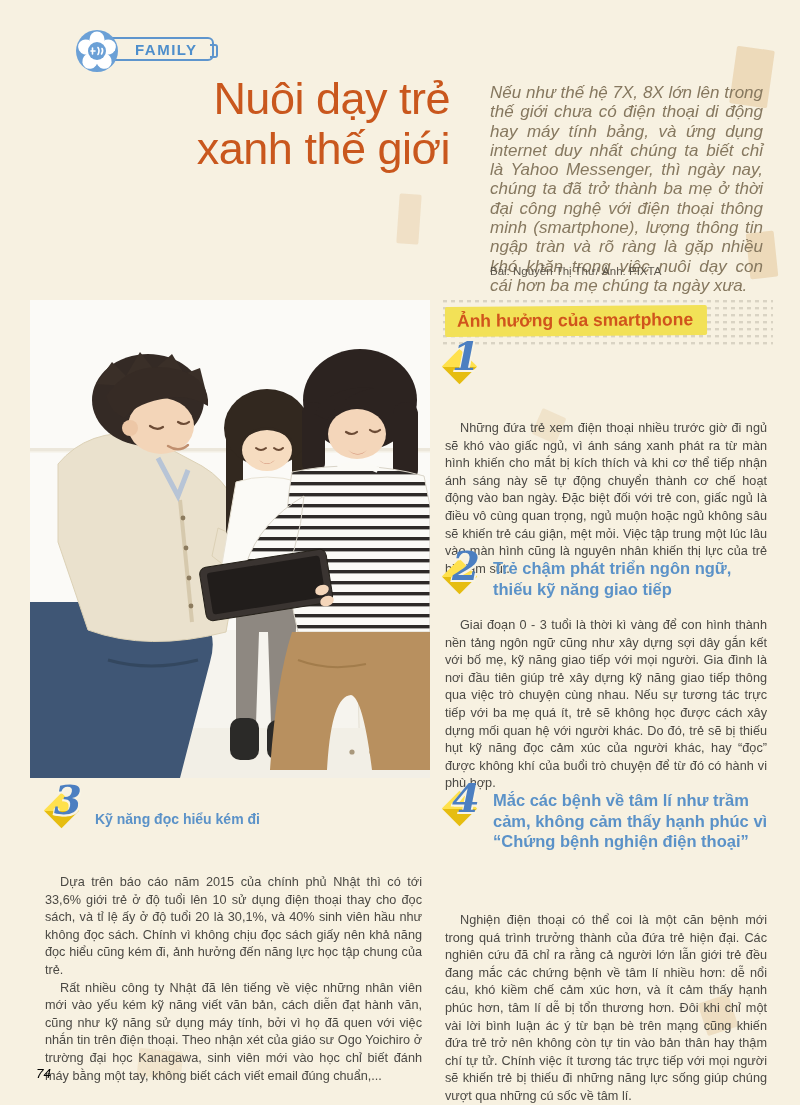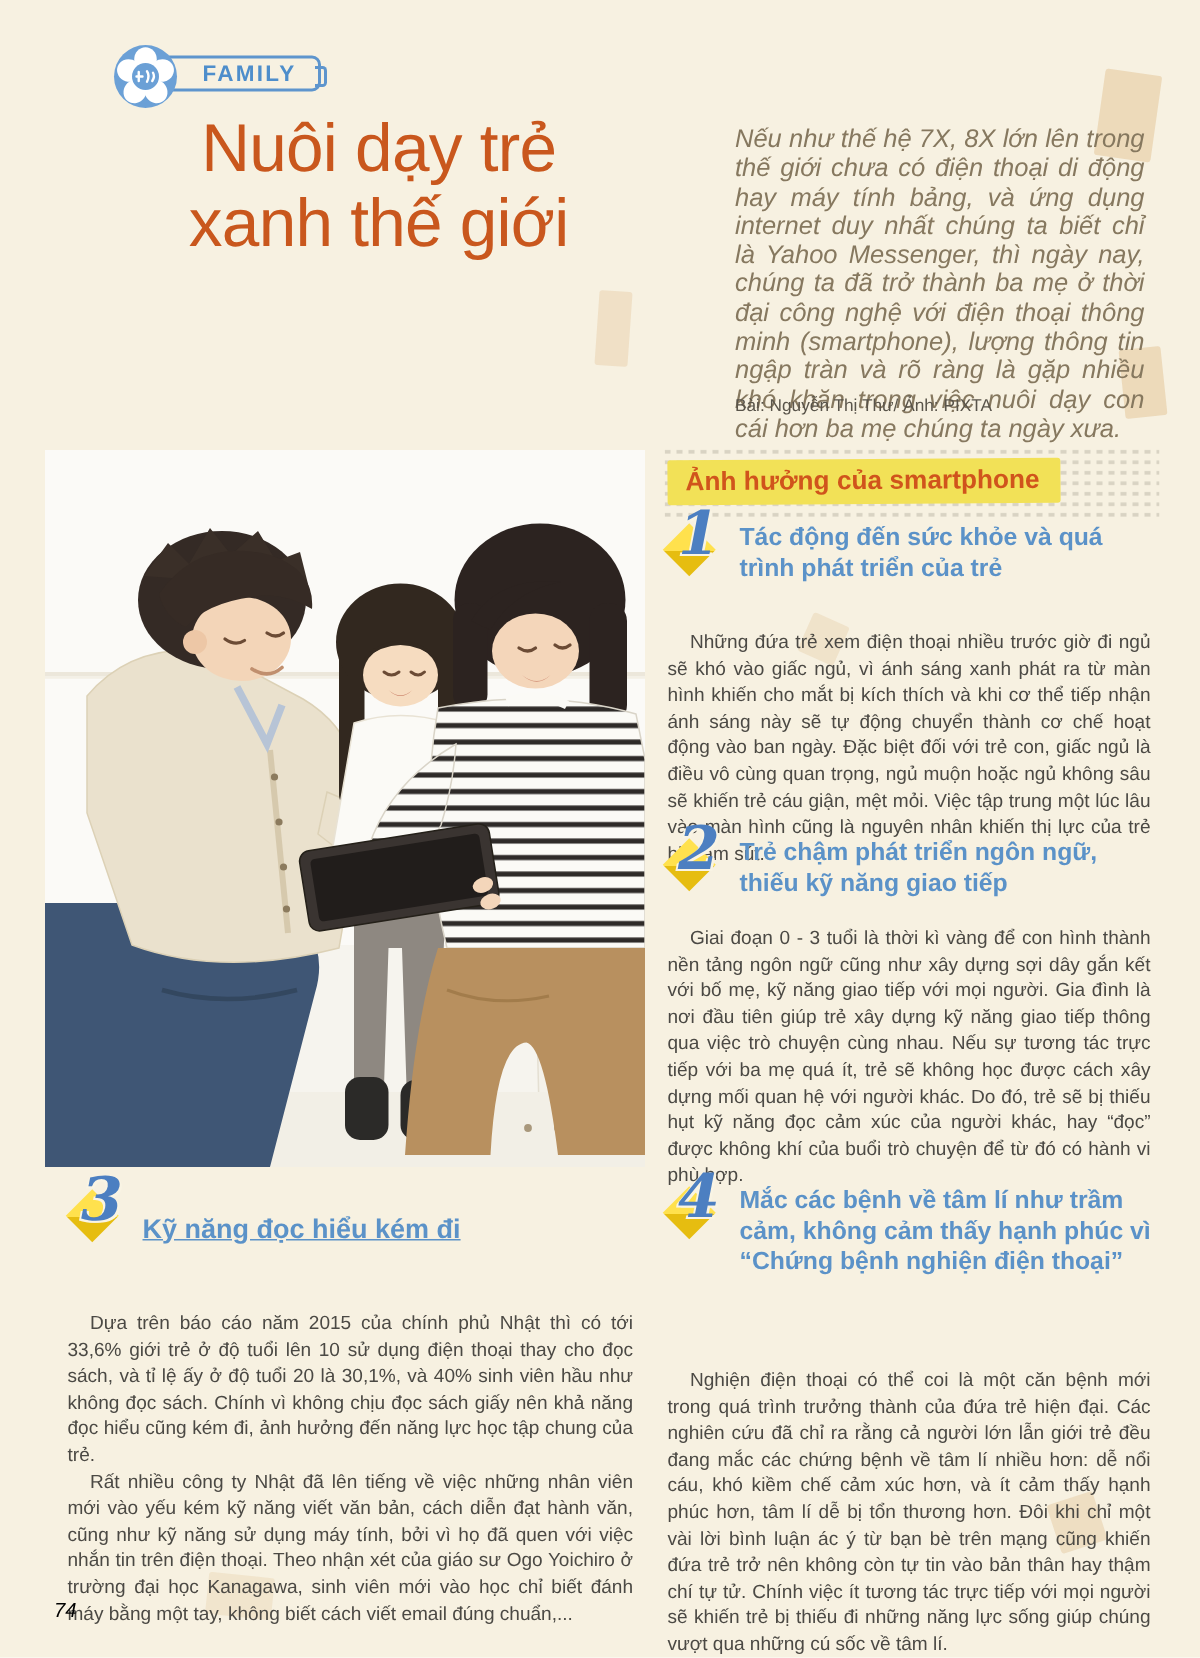--- a/index.html
+++ b/index.html
@@ -15,21 +15,21 @@
     position:absolute; left:30px; top:9px; width:110px; height:24px;
     border:2px solid #5e95cd; border-radius:6px; background:transparent;
     display:flex; align-items:center; padding-left:29px; box-sizing:border-box;
   }
   .badge .tag:after{content:""; position:absolute; right:-6px; top:5px; width:6px; height:10px; border:2px solid #5e95cd; border-left:none; border-radius:0 3px 3px 0;}
   .badge-label{color:#4e8ecb; font-weight:bold; font-size:15px; letter-spacing:1.5px;}
   .title{
     position:absolute; left:55px; top:74px; width:395px; text-align:right;
     color:#c9571d; line-height:1.12; letter-spacing:-0.5px;
   }
-  .title .t1,.title .t2{font-size:45px; display:block;text-align:center;}
+  .title .t1,.title .t2{font-size:45px; display:block;}
   .title .t3{font-size:50px; display:block; letter-spacing:1px; margin-top:4px;}
   .intro{
     position:absolute; left:490px; top:83px; width:273px;
     font-size:17px; line-height:19.3px; font-style:italic; color:#86785f;
     text-align:justify;
   }
   .byline{position:absolute; left:490px; top:265px; font-size:11.5px; color:#59544a;text-align:right;}
   
   .photo{position:absolute; left:30px; top:300px; width:400px; height:478px; background:#fbfaf7; overflow:hidden;}
   
@@ -46,21 +46,21 @@
     transform:rotate(45deg);
     background:linear-gradient(135deg,#ffe14d 0 52%,#e6bd10 52% 100%);
   }
   .num-badge .numeral{
     position:absolute; left:9px; top:-10px; line-height:1;
     font-family:"DejaVu Serif", serif; font-style:italic; font-weight:bold;
     font-size:40px; color:#4c7fc1;
     text-shadow:1.5px 1.5px 0 #f9f4e4, -1.5px 1.5px 0 #f9f4e4;
   }
   .sec-title{color:#5b92c8; font-weight:bold; font-size:16.5px; line-height:20.5px; padding-top:2px;}
-  .sec-title.big{font-size:18px; align-self:flex-end; padding-bottom:3px;text-decoration:underline;}
+  .sec-title.big{font-size:14px; align-self:flex-end; padding-bottom:3px;}
   .body-text{
     position:absolute; font-size:12.7px; line-height:17.6px; color:#4b4944;
     text-align:justify;
     margin-top:28px;
   }
   .body-text p{margin:0; text-indent:15px;}
   
   .tape{position:absolute; background:rgba(216,172,112,.34); border-radius:2px;}
   .pagenum{position:absolute; left:36px; top:1066px; font-size:13.5px; color:#000000;font-style:italic;}
 </style>
@@ -201,21 +201,20 @@
     <rect width="330" height="48" fill="url(#hatch)"></rect>
   </svg>
 
   <div class="hl-header">Ảnh hưởng của smartphone</div>
 
   <div class="section-head" style="left:443px; top:346px; width:326px;">
     <div class="num-badge">
       <span class="diamond"></span>
       <span class="numeral">1</span>
     </div>
-    <div class="sec-title" style="width:278px;">Tác động đến sức khỏe và quá trình phát triển của trẻ</div>
   </div>
   <div class="body-text" style="left:445px; top:392px; width:322px;">
     <p>Những đứa trẻ xem điện thoại nhiều trước giờ đi ngủ sẽ khó vào giấc ngủ, vì ánh sáng xanh phát ra từ màn hình khiến cho mắt bị kích thích và khi cơ thể tiếp nhận ánh sáng này sẽ tự động chuyển thành cơ chế hoạt động vào ban ngày. Đặc biệt đối với trẻ con, giấc ngủ là điều vô cùng quan trọng, ngủ muộn hoặc ngủ không sâu sẽ khiến trẻ cáu giận, mệt mỏi. Việc tập trung một lúc lâu vào màn hình cũng là nguyên nhân khiến thị lực của trẻ bị giảm sút.</p>
   </div>
 
   <div class="section-head" style="left:443px; top:556px; width:326px;">
     <div class="num-badge">
       <span class="diamond"></span>
       <span class="numeral">2</span>
     </div>

